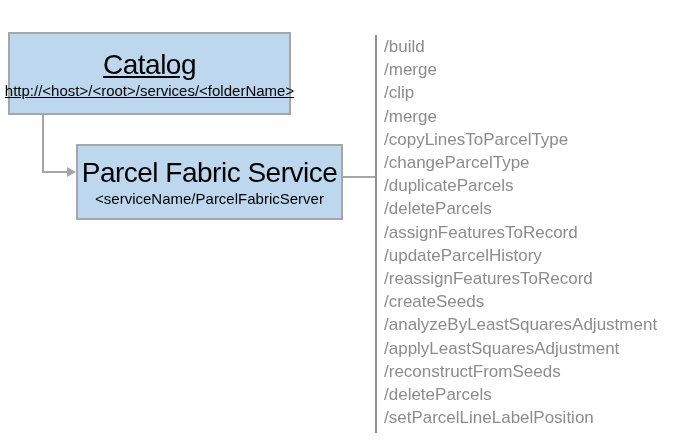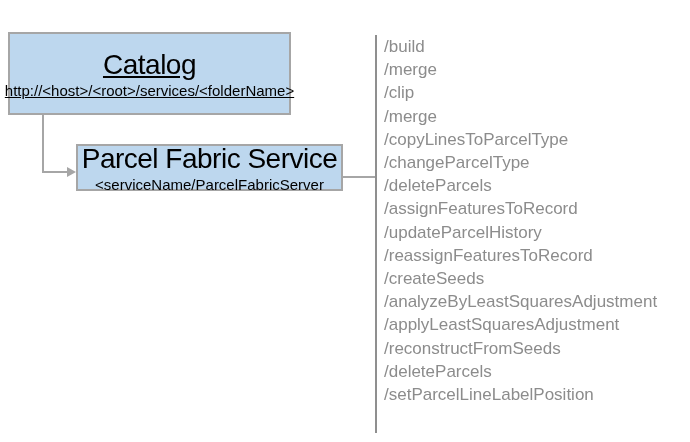--- a/index.html
+++ b/index.html
@@ -30,21 +30,21 @@
     left: 8px;
     top: 32px;
     width: 283px;
     height: 83px;
     text-decoration: underline;
   }
   .box.service {
     left: 76px;
     top: 144px;
     width: 267px;
-    height: 47px;
+    height: 76px;
     text-align: center;
   }
   .box-title {
     font-size: 28px;
     line-height: 32px;
     letter-spacing: -0.5px;
     color: var(--title-text, #000000);
     white-space: nowrap;
   }
   .box-subtitle {
@@ -131,20 +131,21 @@
   <div class="conn-service"></div>
   <div class="divider"></div>
 
   <div class="operations">
       <div>/build</div>
       <div>/merge</div>
       <div>/clip</div>
       <div>/merge</div>
       <div>/copyLinesToParcelType</div>
       <div>/changeParcelType</div>
+      <div>/duplicateParcels</div>
       <div>/deleteParcels</div>
       <div>/assignFeaturesToRecord</div>
       <div>/updateParcelHistory</div>
       <div>/reassignFeaturesToRecord</div>
       <div>/createSeeds</div>
       <div>/analyzeByLeastSquaresAdjustment</div>
       <div>/applyLeastSquaresAdjustment</div>
       <div>/reconstructFromSeeds</div>
       <div>/deleteParcels</div>
       <div>/setParcelLineLabelPosition</div>

